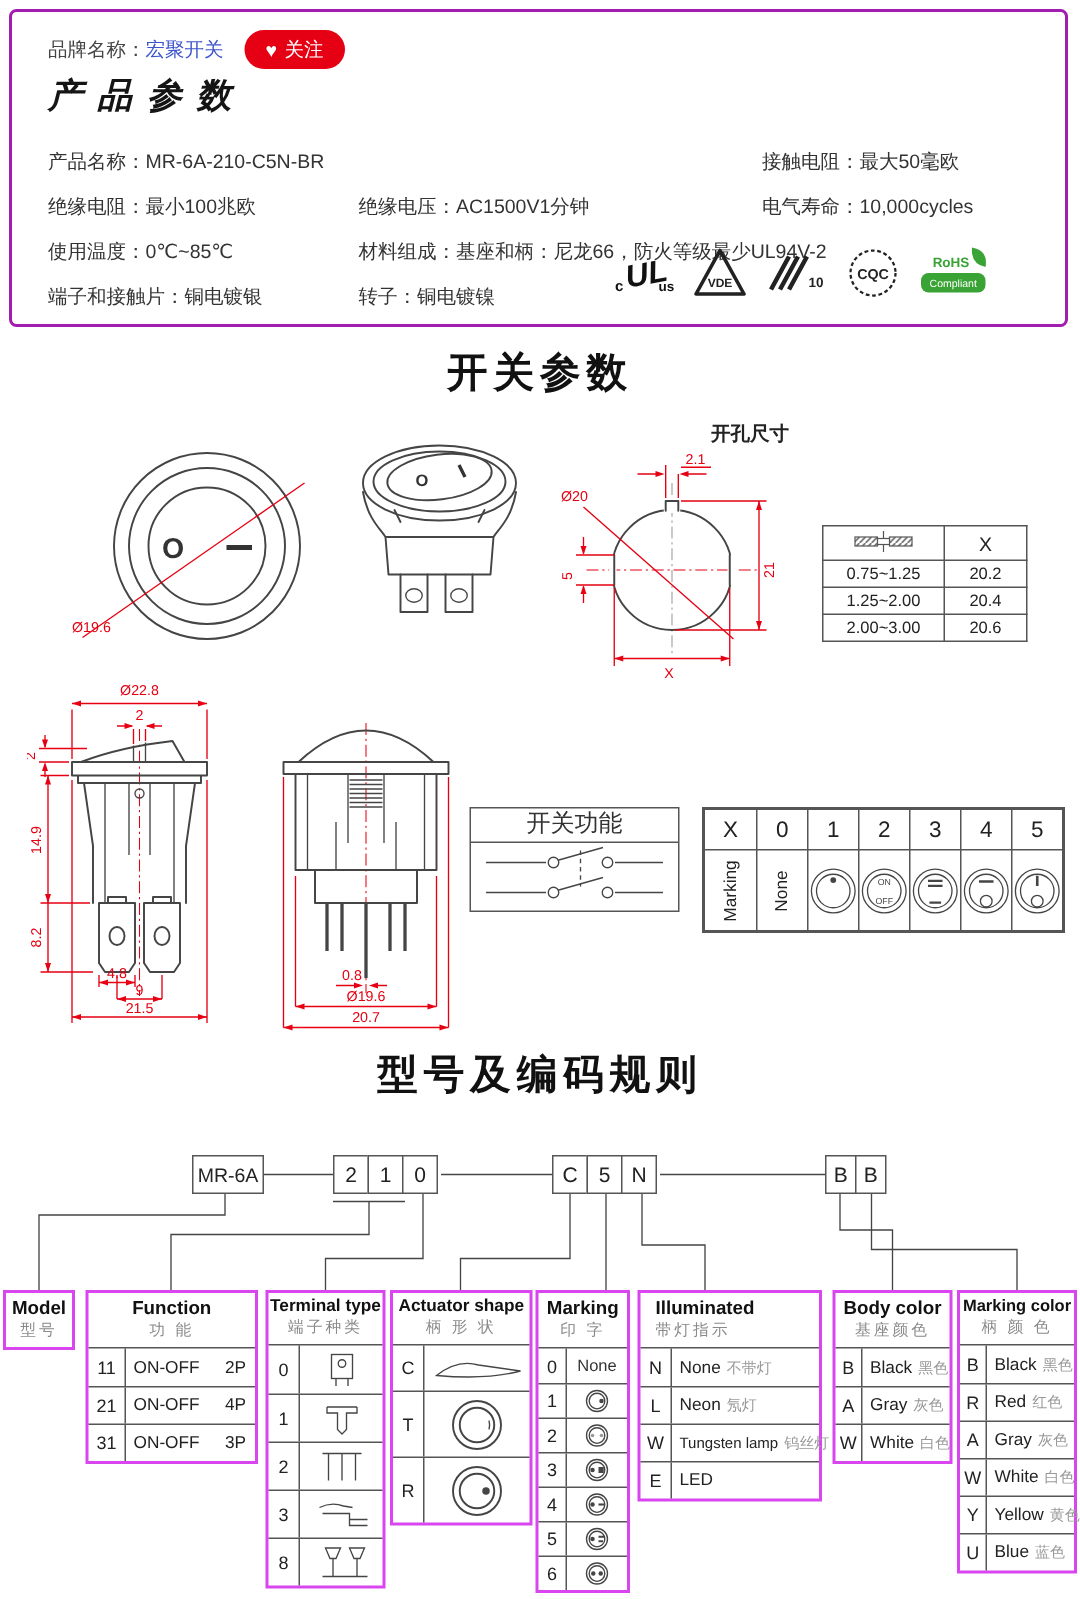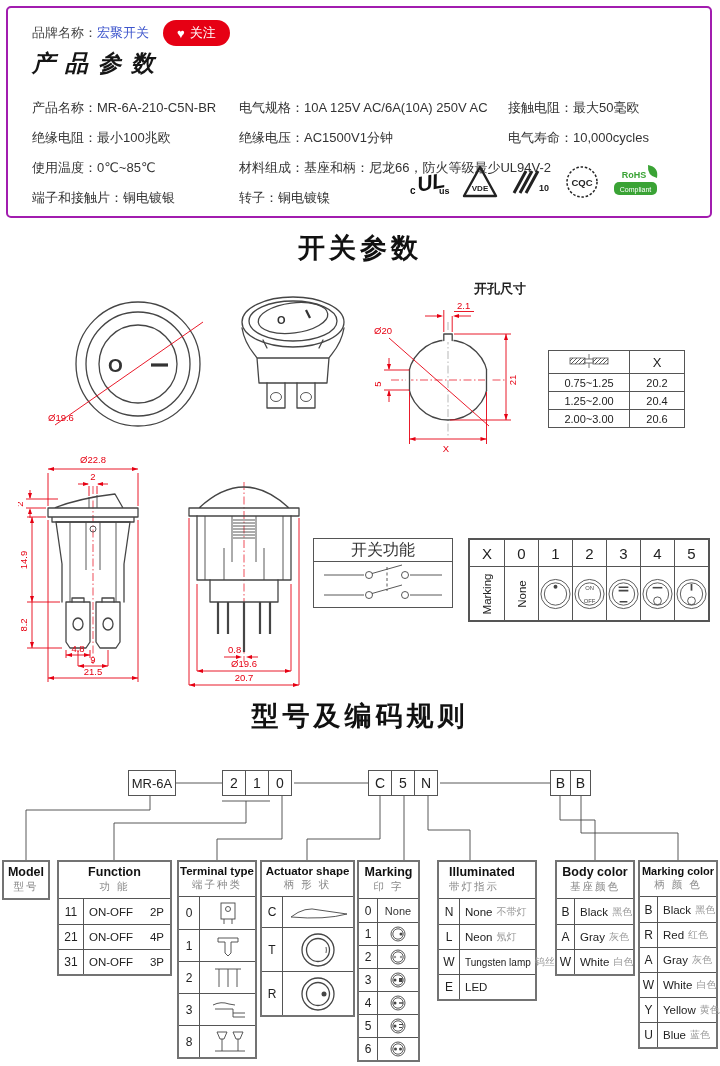--- a/index.html
+++ b/index.html
@@ -44,21 +44,21 @@
   .mk-table{position:absolute;left:468px;top:538px;display:grid;grid-template-columns:repeat(7,34px);
         grid-template-rows:26px 54px;border:2px solid #555;background:#fff;}
   .mk-c{display:flex;align-items:center;justify-content:center;font-size:15px;color:#222;box-sizing:border-box;}
   .mk-c:not(:nth-child(7n+1)){border-left:1.4px solid #555;}
   .mk-c:nth-child(n+8){border-top:1.4px solid #555;}
   .vert{transform:rotate(-90deg);white-space:nowrap;font-size:11.5px;color:#222;}
   
   #coding{position:absolute;left:0;top:735px;width:720px;height:331px;}
   .cbox{position:absolute;top:35px;height:26px;border:1.4px solid #555;background:#fff;box-sizing:border-box;
         display:flex;align-items:center;justify-content:center;font-size:14px;color:#222;}
-  .tbl{position:absolute;top:125px;border:2px solid #737373;background:#fff;box-sizing:border-box;font-size:11.5px;}
+  .tbl{position:absolute;top:125px;border:2px solid #d946ef;background:#fff;box-sizing:border-box;font-size:11.5px;}
   .tbl .hd{text-align:center;padding:3px 0 4px;border-bottom:1.4px solid #555;}
   .tbl .hd .en{font-weight:bold;font-size:12.5px;color:#111;}
   .tbl .hd .cn{font-size:10.5px;color:#8a8a8a;letter-spacing:2px;margin-top:1px;}
   .tbl.nohd .hd{border-bottom:none;}
   .row{display:flex;align-items:center;box-sizing:border-box;height:25px;}
   .row + .row{border-top:1.4px solid #555;}
   .code{align-self:stretch;display:flex;align-items:center;justify-content:center;width:20px;
         border-right:1.4px solid #555;font-size:12px;color:#222;flex:none;}
   .lbl{padding-left:5px;color:#222;white-space:nowrap;}
   .cn2{color:#999;font-size:10px;margin-left:4px;white-space:nowrap;}
@@ -79,21 +79,20 @@
       <span class="brand-label">品牌名称：</span>
       <a class="brand-link" href="#">宏聚开关</a>
       <button class="follow-btn">
         <span>♥</span>
         <span>关注</span>
       </button>
     </div>
     <div class="pp-title">产品参数</div>
 
     <div class="pi" style="left:24px;top:91px"><span>产品名称：</span><span>MR-6A-210-C5N-BR</span></div>
-    <div class="pi" style="left:231px;top:91px"><span>电气规格：</span><span>10A 125V AC/6A(10A) 250V AC</span></div>
     <div class="pi" style="left:500px;top:91px"><span>接触电阻：</span><span>最大50毫欧</span></div>
     <div class="pi" style="left:24px;top:121px"><span>绝缘电阻：</span><span>最小100兆欧</span></div>
     <div class="pi" style="left:231px;top:121px"><span>绝缘电压：</span><span>AC1500V1分钟</span></div>
     <div class="pi" style="left:500px;top:121px"><span>电气寿命：</span><span>10,000cycles</span></div>
     <div class="pi" style="left:24px;top:151px"><span>使用温度：</span><span>0℃~85℃</span></div>
     <div class="pi" style="left:231px;top:151px"><span>材料组成：</span><span>基座和柄：尼龙66，防火等级最少UL94V-2</span></div>
     <div class="pi" style="left:24px;top:181px"><span>端子和接触片：</span><span>铜电镀银</span></div>
     <div class="pi" style="left:231px;top:181px"><span>转子：</span><span>铜电镀镍</span></div>
 
     <div class="certs">
@@ -554,21 +553,21 @@
             <svg width="20" height="18" viewBox="0 0 20 18">
               <circle class="k1" cx="10" cy="9" r="7"></circle>
               <circle class="k1" cx="10" cy="9" r="5.2"></circle>
               <circle cx="7.5" cy="9" r="1.5" fill="#454545"></circle>
               <circle cx="12.5" cy="9" r="1.5" fill="#454545"></circle>
             </svg>
           </span>
         </div>
     </div>
 
-    <div class="tbl" style="left:437px;width:100px">
+    <div class="tbl" style="left:425px;width:123px">
       <div class="hd" style="text-align:left;padding-left:10px">
           <div class="en">Illuminated</div>
           <div class="cn">带灯指示</div>
         </div>
       <div class="row">
           <span class="code">N</span>
           <span class="lbl">None</span>
           <span class="cn2">不带灯</span>
         </div>
       <div class="row">

